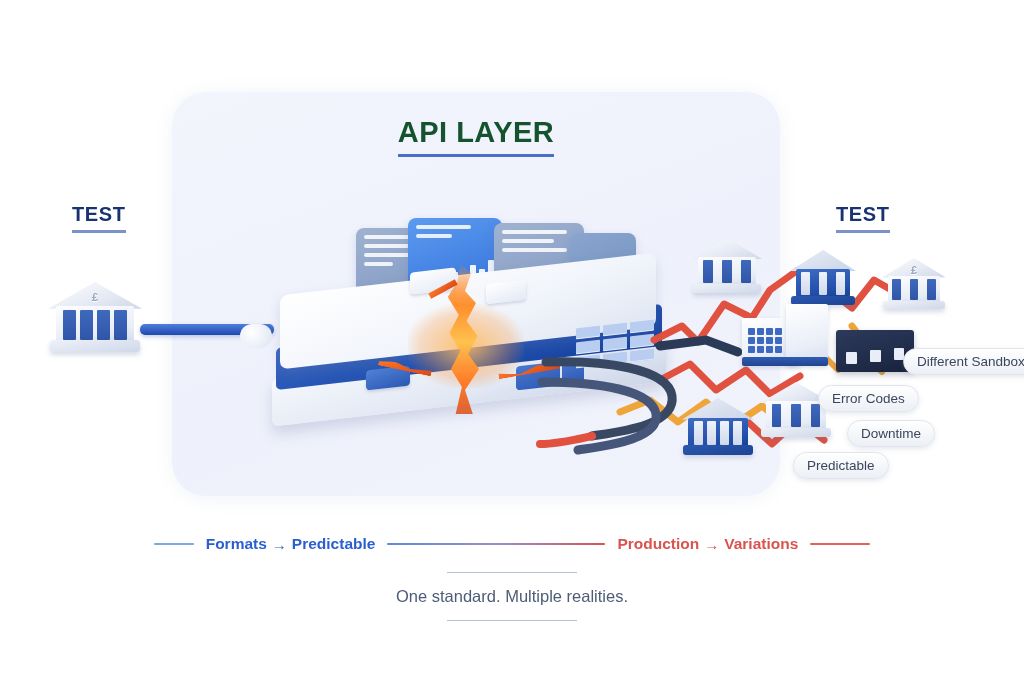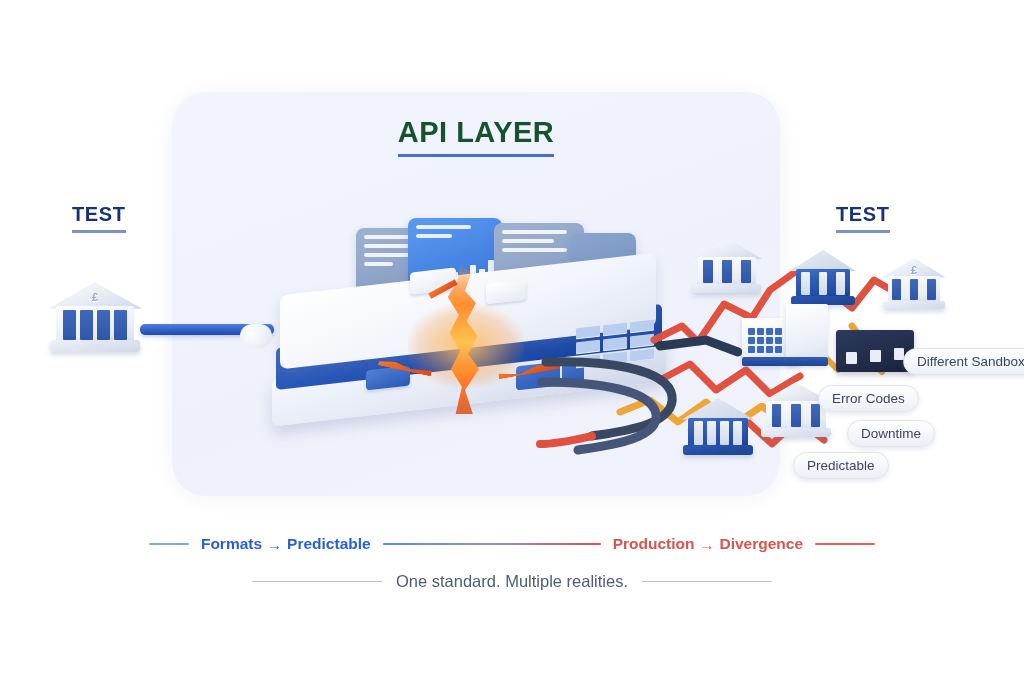--- a/index.html
+++ b/index.html
@@ -111,21 +111,21 @@
         font-size:13.5px;color:#3a465e;box-shadow:0 2px 5px rgba(110,125,165,.18);
         white-space:nowrap;}
 
   
   .legend{position:absolute;left:0;top:533px;width:1024px;height:22px;
           display:flex;align-items:center;justify-content:center;gap:0;}
   .lg-line{height:2px;border-radius:1px;}
   .lg-txt{font-size:15.5px;font-weight:bold;white-space:nowrap;}
   .lg-arrow{font-size:15px;font-weight:bold;margin:0 5px;}
   .caption{position:absolute;left:0;top:572px;width:1024px;
-           display:flex;align-items:center;justify-content:center;gap:14px;}
+           display:flex;align-items:center;justify-content:center;gap:14px;flex-direction:column;}
   .caption .ln{width:130px;height:1px;background:#b9c2d4;}
   .caption .tx{font-size:16.5px;color:#4e5c76;white-space:nowrap;}
 </style>
 </head>
 <body>
 
 <div id="stage">
 
   <div class="card"></div>
 
@@ -334,21 +334,21 @@
   <div class="pill" style="left:793px;top:452px;"><span>Predictable</span></div>
 
   <div class="legend">
     <span class="lg-line" style="width:40px;background:#7fa4e8;"></span>
     <span class="lg-txt" style="color:#2b5fd0;margin-left:12px;">Formats</span>
     <span class="lg-arrow" style="color:#2b5fd0;">→</span>
     <span class="lg-txt" style="color:#2b5fd0;margin-right:12px;">Predictable</span>
     <span class="lg-line" style="width:218px;background:linear-gradient(90deg,#5b8ae0,#9a8ec9,#d9534f);"></span>
     <span class="lg-txt" style="color:#d9534f;margin-left:12px;">Production</span>
     <span class="lg-arrow" style="color:#d9534f;">→</span>
-    <span class="lg-txt" style="color:#d9534f;margin-right:12px;">Divergence</span>
+    <span class="lg-txt" style="color:#d9534f;margin-right:12px;">Variations</span>
     <span class="lg-line" style="width:60px;background:#e0635c;"></span>
   </div>
 
   <div class="caption">
     <span class="ln"></span>
     <span class="tx">One standard. Multiple realities.</span>
     <span class="ln"></span>
   </div>
 
 </div>

